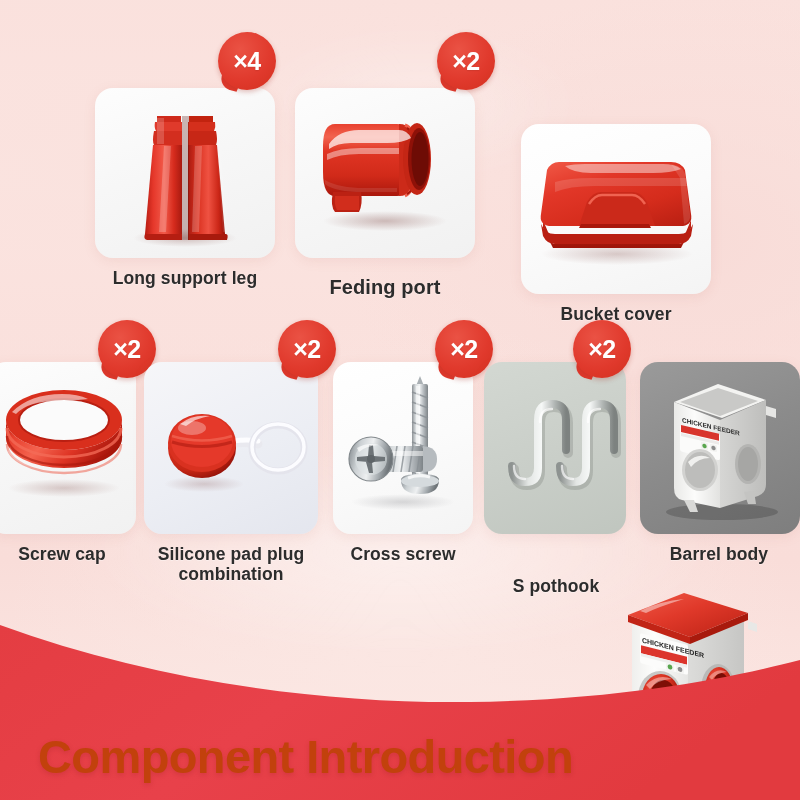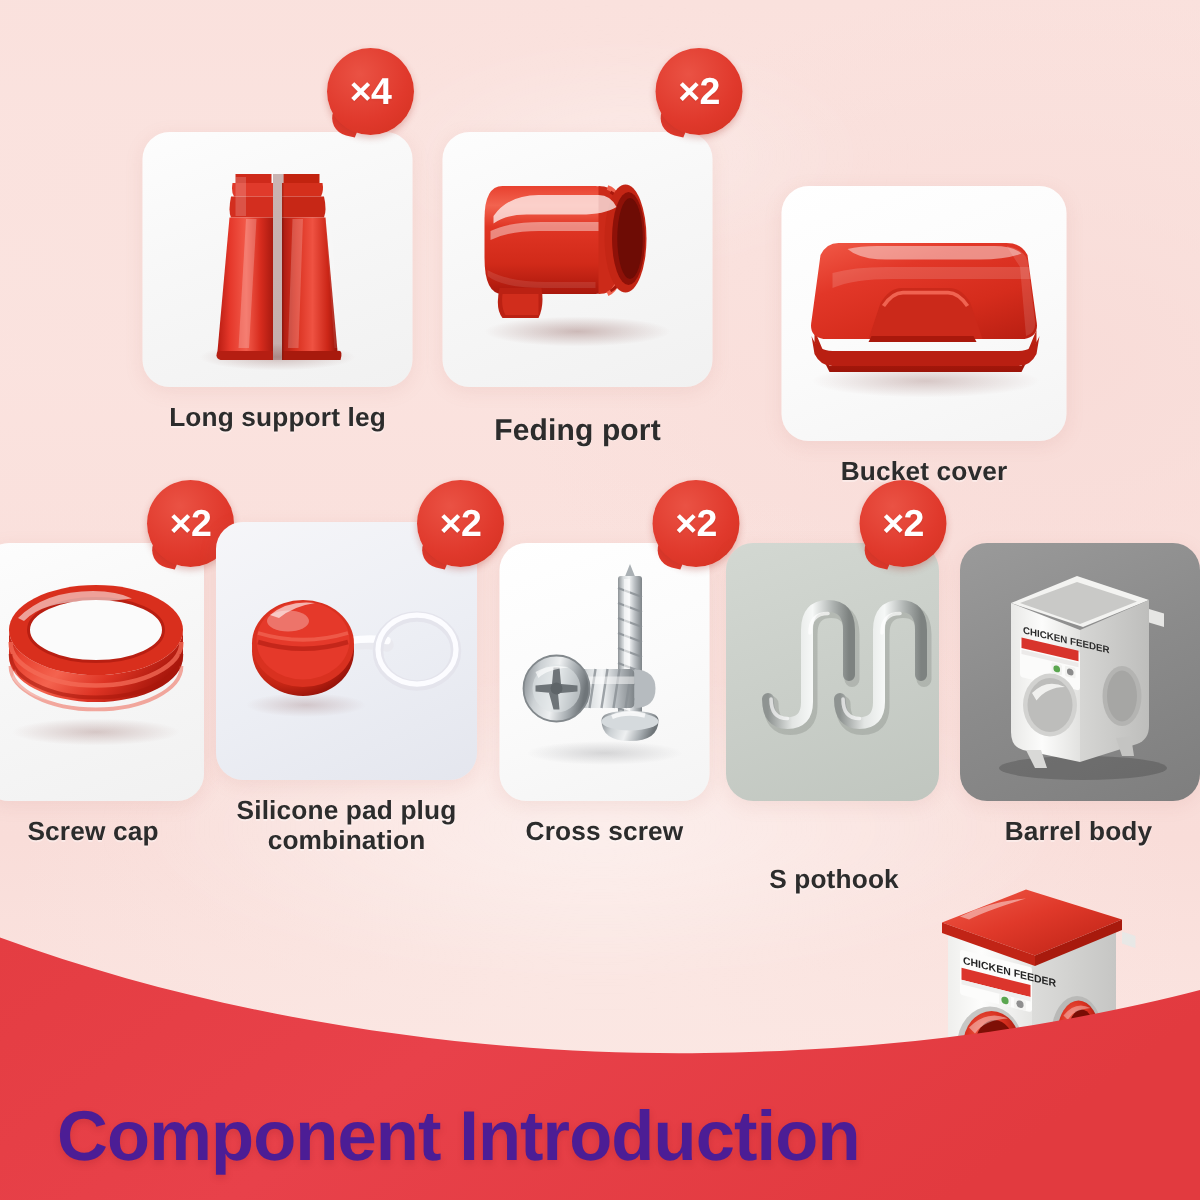--- a/index.html
+++ b/index.html
@@ -71,21 +71,21 @@
   .surf-white2{background:linear-gradient(160deg,#ffffff 0%,#fbfbfb 50%,#f4f4f4 100%);}
   .surf-lav{background:linear-gradient(155deg,#f6f6f9 0%,#eceef4 55%,#e4e6ee 100%);}
   .surf-sage{background:linear-gradient(160deg,#d3d8d2 0%,#c9cec8 55%,#c0c6bf 100%);}
   .surf-grey{background:linear-gradient(155deg,#9a9a9a 0%,#8b8b8b 48%,#7e7e7e 100%);}
 
   
   #banner{position:absolute;left:0;bottom:0;width:800px;height:180px;}
   #banner svg{position:absolute;left:0;bottom:0;}
   .banner-title{
     position:absolute;left:38px;bottom:16px;
-    color:#4c1d95;font-weight:700;font-size:47px;letter-spacing:-.6px;
+    color:#c2410c;font-weight:700;font-size:47px;letter-spacing:-.6px;
     font-family:"Liberation Sans", sans-serif;
     text-shadow:0 2px 5px rgba(140,25,30,.22);
     white-space:nowrap;
   }
 
   
   #hero{position:absolute;right:0;bottom:0;width:200px;height:225px;}
 </style>
 </head>
 <body>
@@ -277,21 +277,21 @@
     </div>
   </div>
   <div class="label" style="left:-14px;top:182px;width:176px;font-size:17.5px;">Screw cap</div>
 </div>
 <div class="badge" style="left:98px;top:320px;">
   <div class="tail"></div>
   <div class="bub"></div>
   <div class="txt">×2</div>
 </div>
 
-<div class="cell" style="left:144px;top:348px;width:150px;height:215px;">
+<div class="cell" style="left:144px;top:362px;width:150px;height:215px;">
   <div class="card surf-lav" style="left:0;top:0;width:174px;height:172px;">
     <div class="inner">
       <svg class="art" viewBox="0 0 174 172">
         <defs>
           <radialGradient id="plugG" cx="36%" cy="32%" r="72%">
             <stop offset="0%" stop-color="#f2614d"></stop>
               <stop offset="42%" stop-color="#dd3423"></stop>
             <stop offset="78%" stop-color="#c32514"></stop>
               <stop offset="100%" stop-color="#97130a"></stop>
           </radialGradient>

